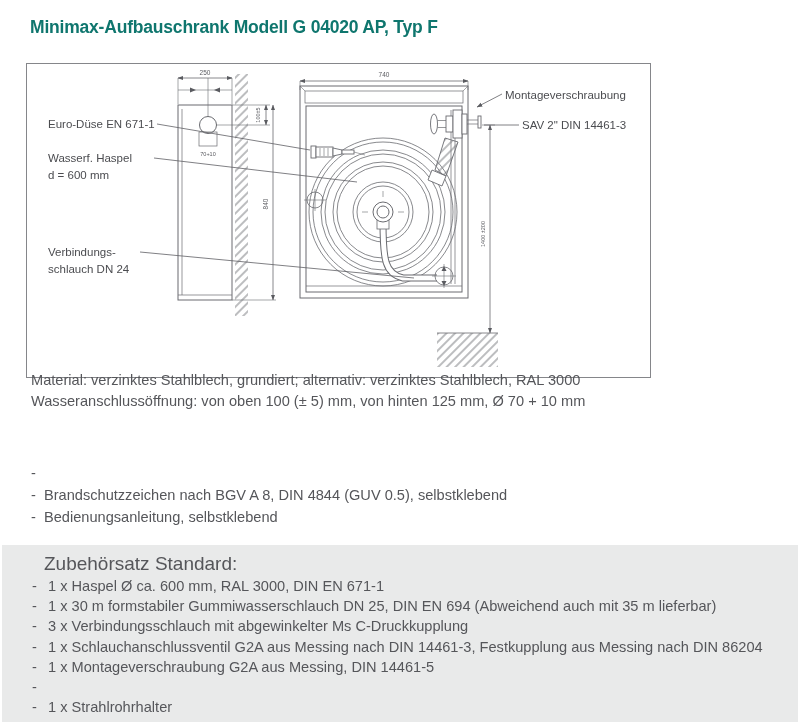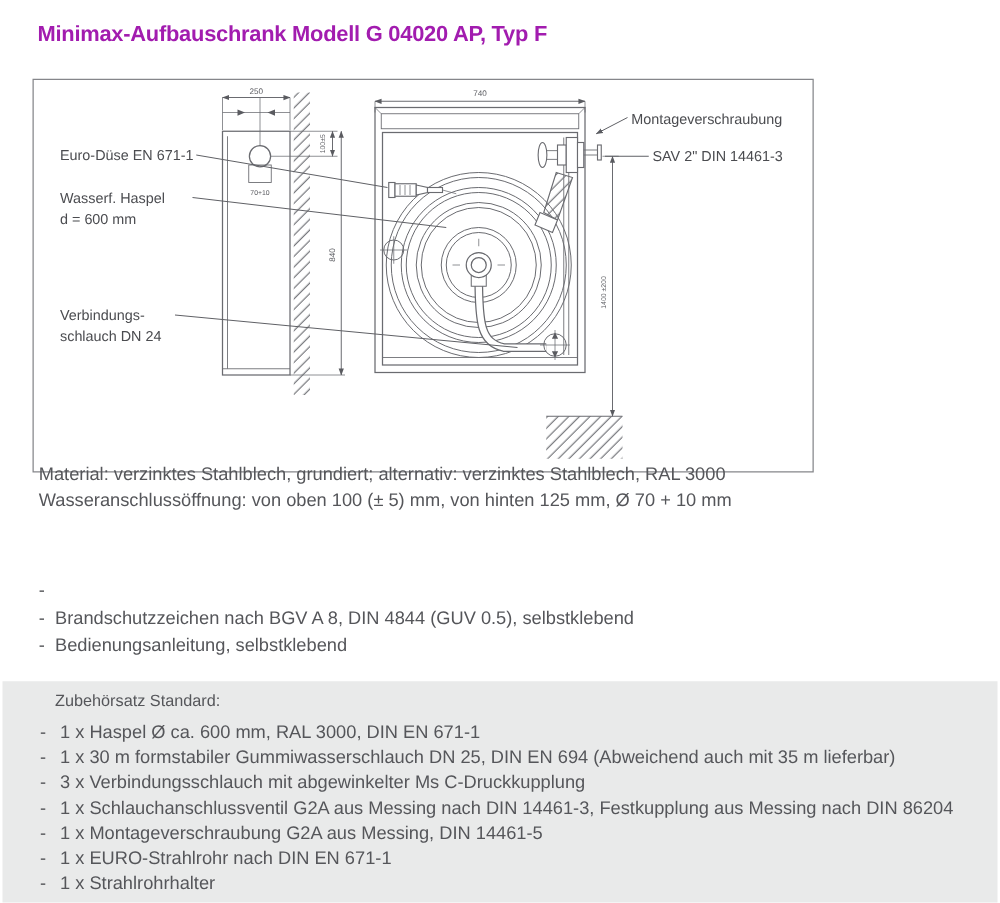--- a/index.html
+++ b/index.html
@@ -2,42 +2,42 @@
 <html><head>
 <meta charset="utf-8">
 <style>
   html,body { margin:0; padding:0; }
   body {
     width:800px; height:722px; position:relative; background:#ffffff;
     font-family:"Liberation Sans", sans-serif; overflow:hidden;
   }
   .title {
     position:absolute; left:30px; top:17px;
-    font-size:17.5px; font-weight:bold; color:#a21caf; letter-spacing:-0.2px;
+    font-size:17.5px; font-weight:bold; color:#0f766e; letter-spacing:-0.2px;
   }
   .diagram-box {
     position:absolute; left:26px; top:63px; width:623px; height:313px;
     border:1px solid #85868a; background:#fff;
   }
   svg text { font-family:"Liberation Sans", sans-serif; }
   .callout { font-size:11.5px; fill:#4b4c50; }
   .dim { font-size:6.5px; fill:#5a5b60; }
   .dim-sm { font-size:5.5px; fill:#5a5b60; }
   .specs {
     position:absolute; left:31px; top:370px;
     font-size:14.6px; color:#55565a; line-height:21px;
   }
   .features { position:absolute; left:31px; top:462px; font-size:14.6px; color:#55565a; }
   .features .li { display:flex; line-height:22px; }
   .features .dash { width:13px; flex:none; }
   .panel {
     position:absolute; left:2px; top:545px; width:796px; height:177px;
     background:#e9eaea;
   }
-  .panel-heading { position:absolute; left:42px; top:8px; font-size:13px; color:#55565a; }
+  .panel-heading { position:absolute; left:42px; top:8px; font-size:19px; color:#55565a; }
   .acc { position:absolute; left:30px; top:31px; font-size:14.6px; color:#55565a; }
   .acc .li { display:flex; line-height:20.2px; }
   .acc .dash { width:16px; flex:none; }
 </style>
 </head>
 <body>
 
 <div class="title">Minimax-Aufbauschrank Modell G 04020 AP, Typ F</div>
 
 <div class="diagram-box">
@@ -218,20 +218,19 @@
     <div class="li">
       <span class="dash">-</span>
       <span>1 x Schlauchanschlussventil G2A aus Messing nach DIN 14461-3, Festkupplung aus Messing nach DIN 86204</span>
     </div>
     <div class="li">
       <span class="dash">-</span>
       <span>1 x Montageverschraubung G2A aus Messing, DIN 14461-5</span>
     </div>
     <div class="li">
       <span class="dash">-</span>
-      <span>1 x EURO-Strahlrohr nach DIN EN 671-1</span>
     </div>
     <div class="li">
       <span class="dash">-</span>
       <span>1 x Strahlrohrhalter</span>
     </div>
   </div>
 </div>
 
 </body></html>

